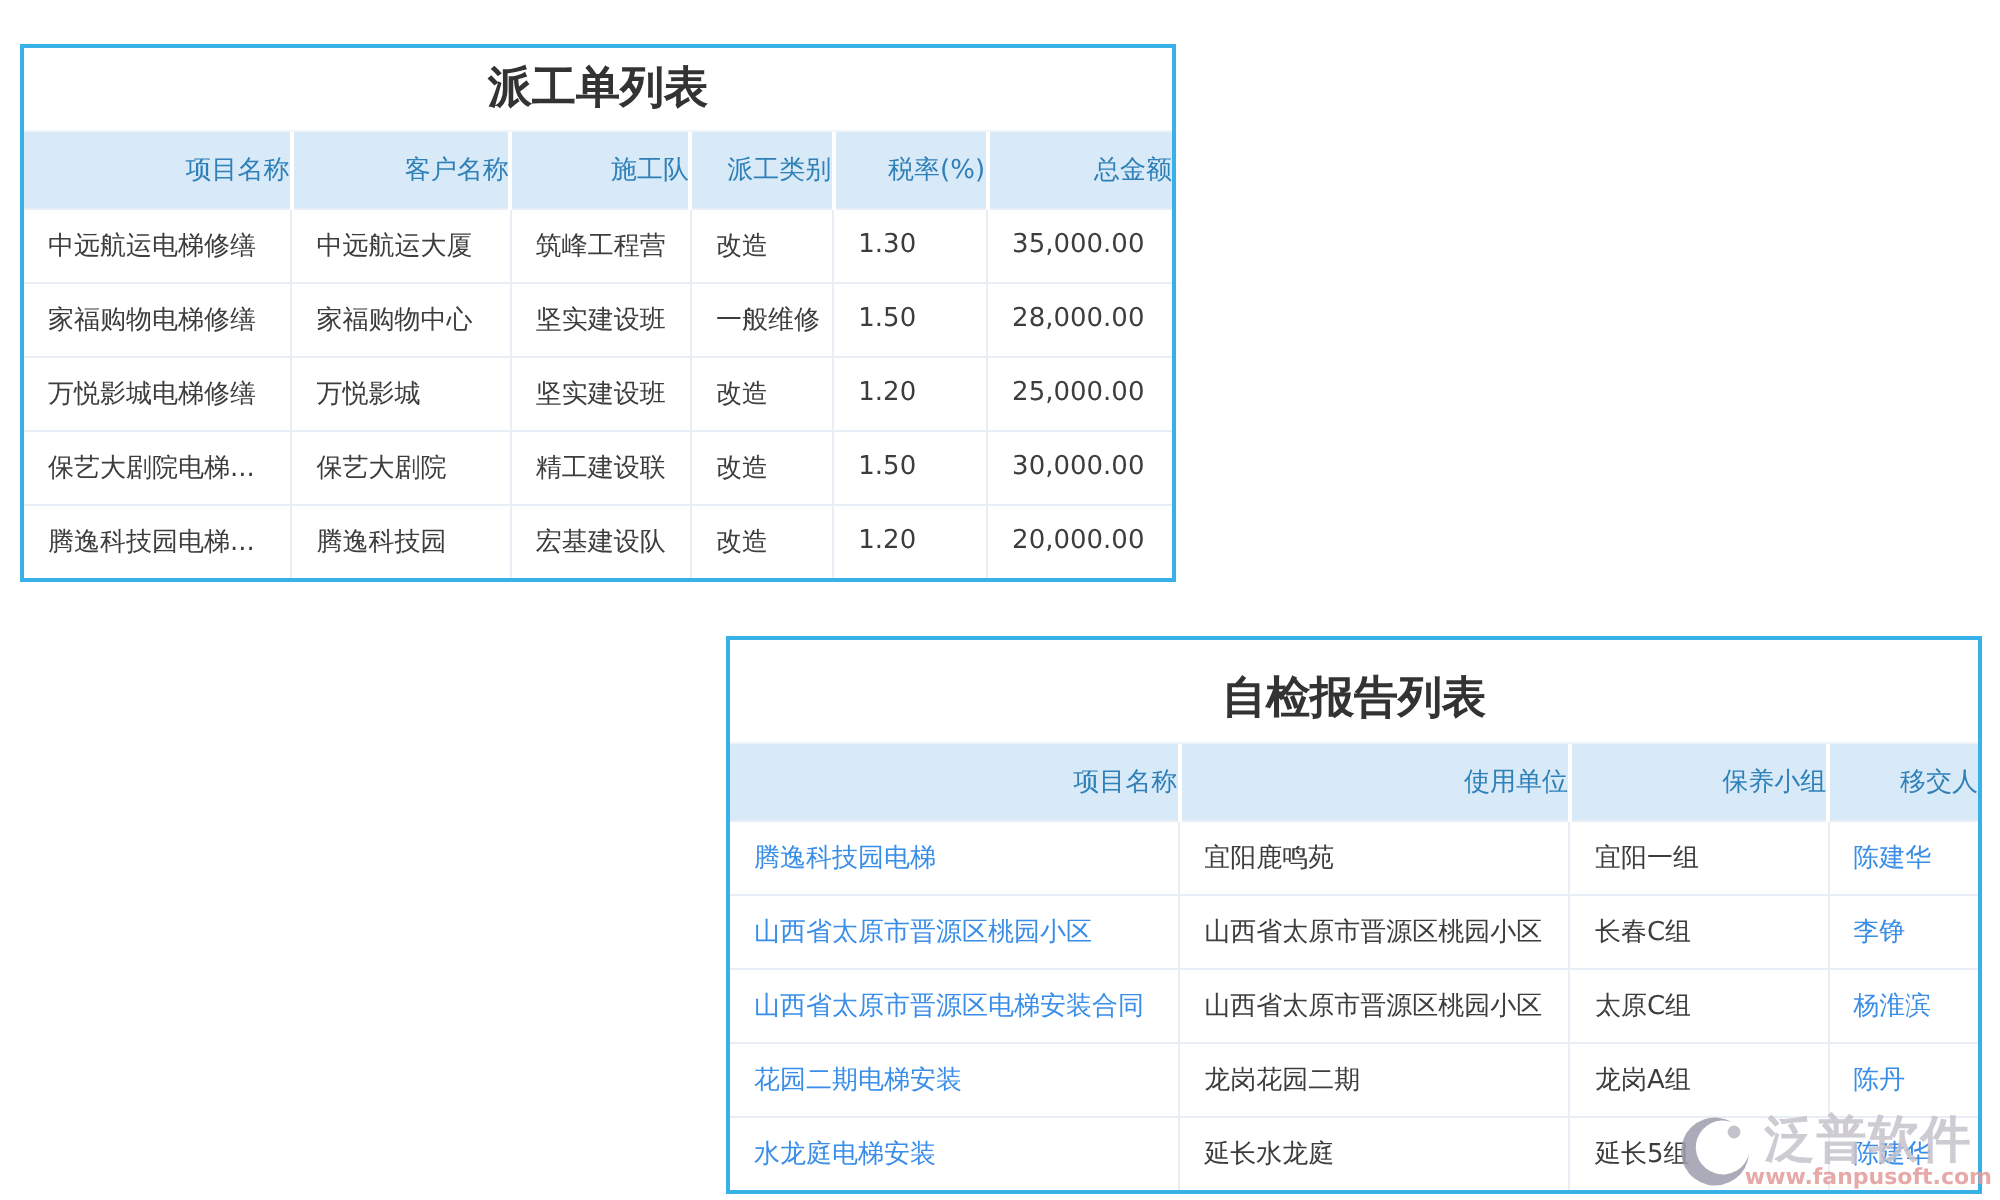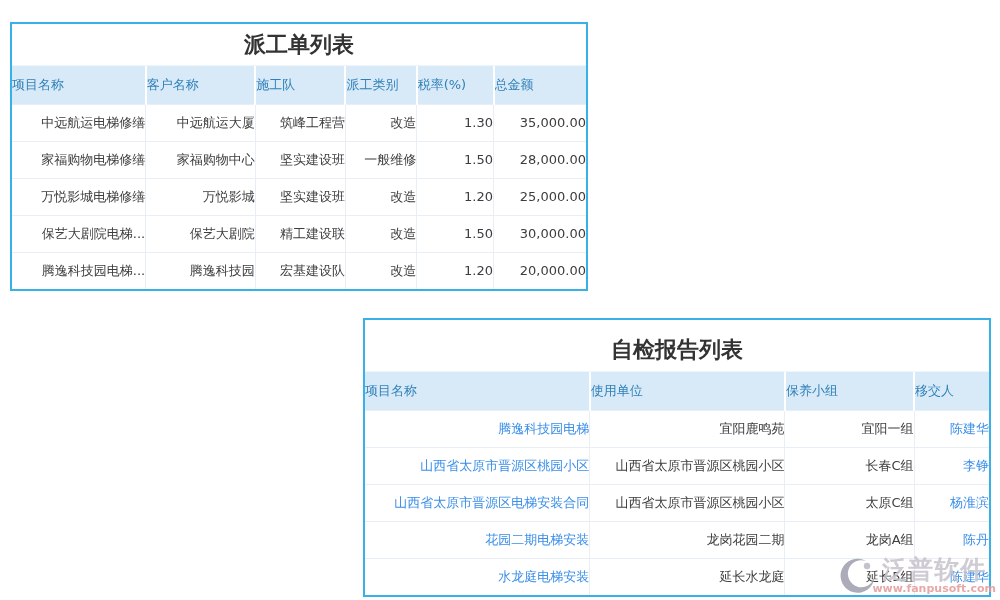--- a/index.html
+++ b/index.html
@@ -32,38 +32,39 @@
   .panel-inspection .panel-title { height: 44px; line-height: 44px; margin-top: 8px; }
 
   table { width: 100%; border-collapse: collapse; table-layout: fixed; }
 
   thead th {
     background: #d8eaf8;
     color: #3080b8;
     font-size: 13px;
     font-weight: normal;
     height: 38px;
-    text-align: left;
+    text-align: right;
     border-left: 2px solid #ffffff;
     white-space: nowrap;
     overflow: hidden;
   }
   thead th:first-child { border-left: none; }
 
   tbody td {
     height: 37px;
-    text-align: right;
+    text-align: left;
     vertical-align: middle;
     font-size: 13px;
     color: #3d3d3d;
     background: #ffffff;
     border-top: 1px solid #e7eef5;
     border-left: 1px solid #e7eef5;
     white-space: nowrap;
     overflow: hidden;
+    padding-left: 12px;
   }
   tbody td:first-child { border-left: none; }
   tbody tr { cursor: default; }
   td.link { color: #3a8ee8; cursor: pointer; }
 
   
   .t-dispatch col.c0 { width: 23.3%; }
   .t-dispatch col.c1 { width: 19.1%; }
   .t-dispatch col.c2 { width: 15.7%; }
   .t-dispatch col.c3 { width: 12.4%; }

